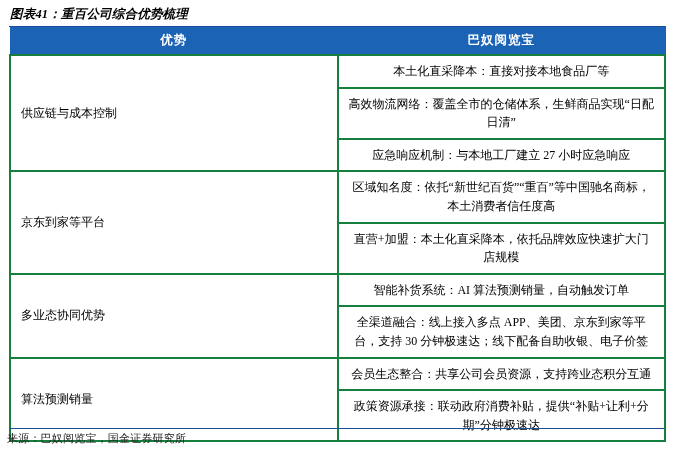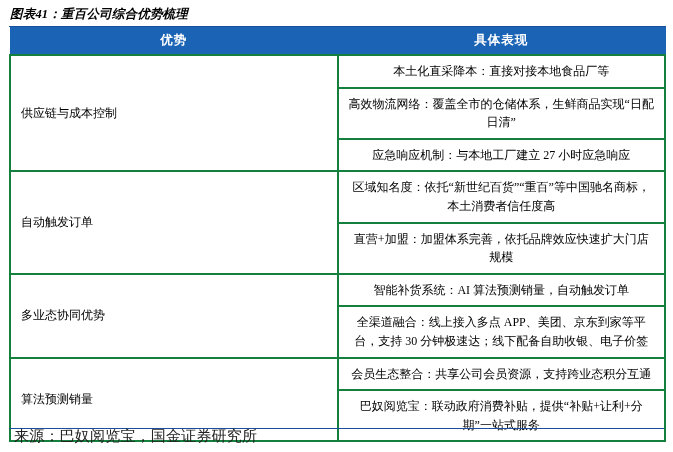--- a/index.html
+++ b/index.html
@@ -65,23 +65,23 @@
   }
   td.cat {
     width: 208px;
     padding: 6px 4px;
   }
   td.detail {
     text-align: center;
   }
   .source {
     position: absolute;
-    left: 14px;
+    left: 7px;
     bottom: 6px;
-    font-size: 15px;
+    font-size: 11px;
     color: #222222;
     font-family: "Liberation Serif", serif;
     letter-spacing: 0.2px;
   }
   .source-rule {
     position: absolute;
     left: 9px;
     right: 9px;
     bottom: 23px;
     border-bottom: 1px solid #1b4f9c;
@@ -92,58 +92,58 @@
 
 <div class="page">
 
   <div class="fig-title">图表41：重百公司综合优势梳理</div>
   <div class="title-rule"></div>
 
   <table class="mat">
     <thead>
       <tr>
         <th>优势</th>
-        <th>具体表现</th>
+        <th>巴奴阅览宝</th>
       </tr>
     </thead>
     <tbody>
 
       <tr>
         <td class="cat" rowspan="3">供应链与成本控制</td>
         <td class="detail">本土化直采降本：直接对接本地食品厂等</td>
       </tr>
       <tr>
         <td class="detail">高效物流网络：覆盖全市的仓储体系，生鲜商品实现“日配日清”</td>
       </tr>
       <tr>
         <td class="detail">应急响应机制：与本地工厂建立 27 小时应急响应</td>
       </tr>
 
       <tr>
-        <td class="cat" rowspan="2">自动触发订单</td>
+        <td class="cat" rowspan="2">京东到家等平台</td>
         <td class="detail">区域知名度：依托“新世纪百货”“重百”等中国驰名商标，本土消费者信任度高</td>
       </tr>
       <tr>
-        <td class="detail">直营+加盟：加盟体系完善，依托品牌效应快速扩大门店规模</td>
+        <td class="detail">直营+加盟：本土化直采降本，依托品牌效应快速扩大门店规模</td>
       </tr>
 
       <tr>
         <td class="cat" rowspan="2">多业态协同优势</td>
         <td class="detail">智能补货系统：AI 算法预测销量，自动触发订单</td>
       </tr>
       <tr>
         <td class="detail">全渠道融合：线上接入多点 APP、美团、京东到家等平台，支持 30 分钟极速达；线下配备自助收银、电子价签</td>
       </tr>
 
       <tr>
         <td class="cat" rowspan="2">算法预测销量</td>
         <td class="detail">会员生态整合：共享公司会员资源，支持跨业态积分互通</td>
       </tr>
       <tr>
-        <td class="detail">巴奴阅览宝：联动政府消费补贴，提供“补贴+让利+分期”一站式服务</td>
+        <td class="detail">政策资源承接：联动政府消费补贴，提供“补贴+让利+分期”分钟极速达</td>
       </tr>
     </tbody>
   </table>
 
   <div class="source-rule"></div>
   <div class="source">来源：巴奴阅览宝，国金证券研究所</div>
 
 </div>
 
 </body></html>

